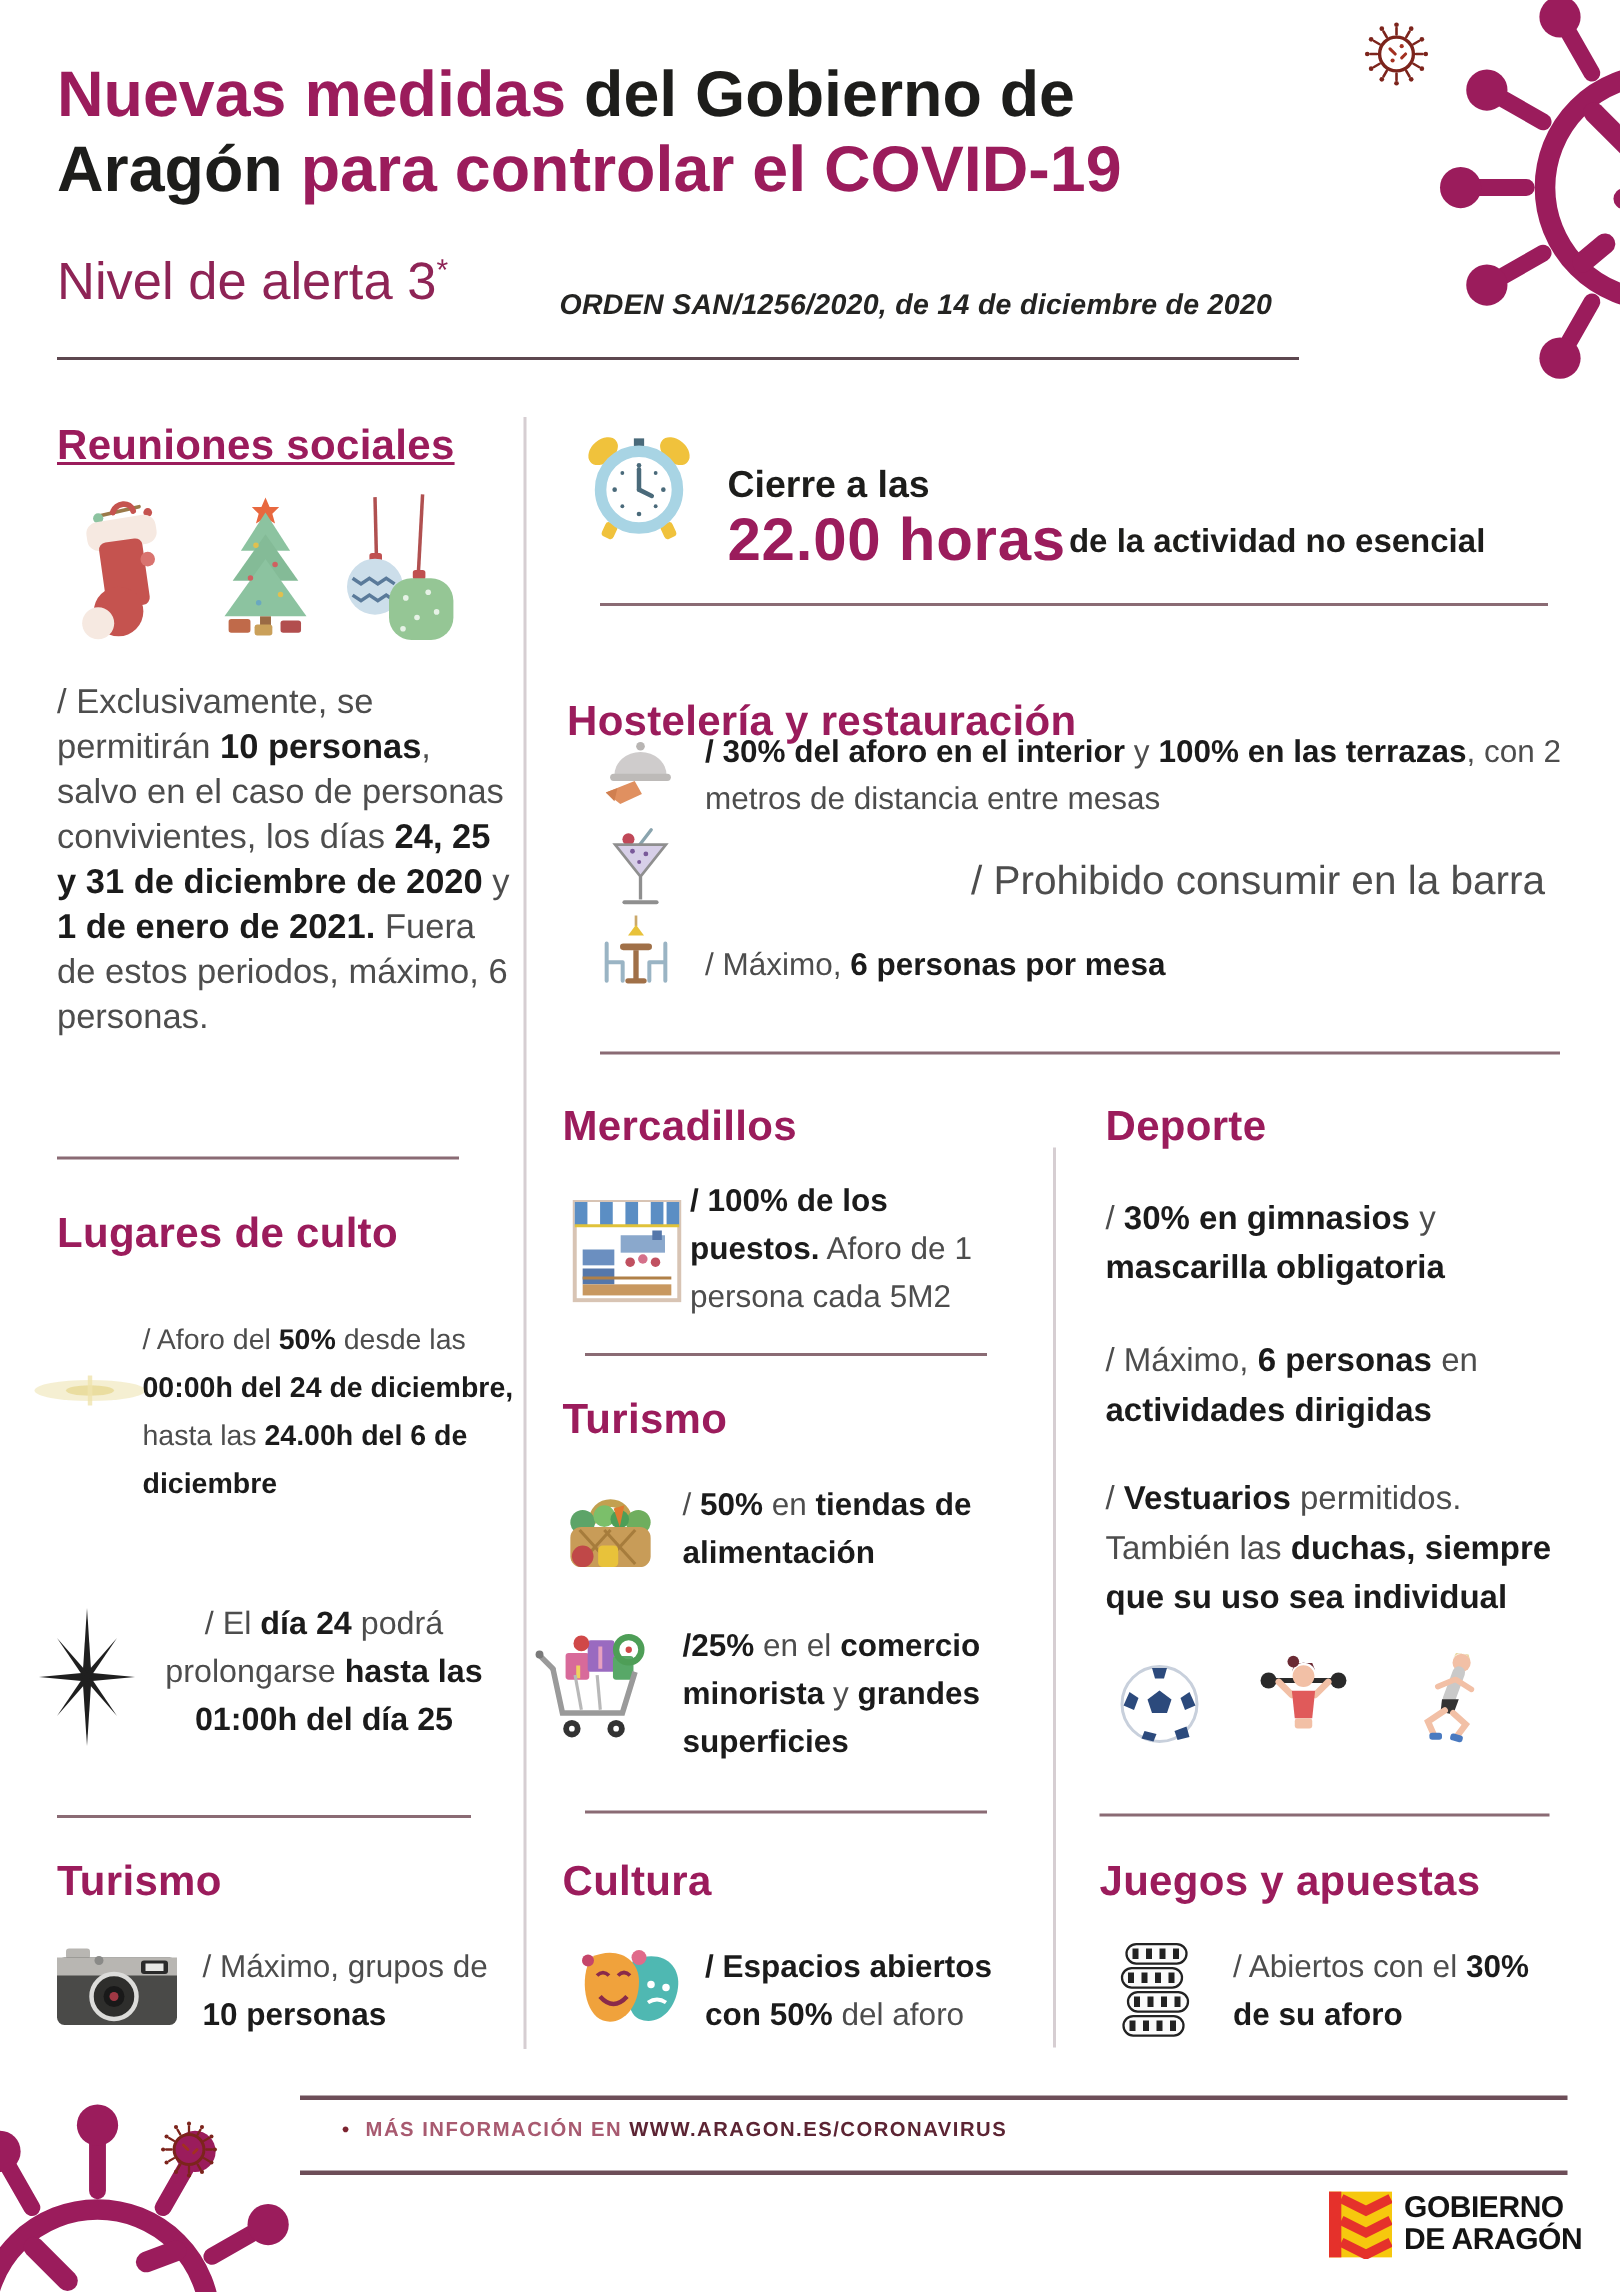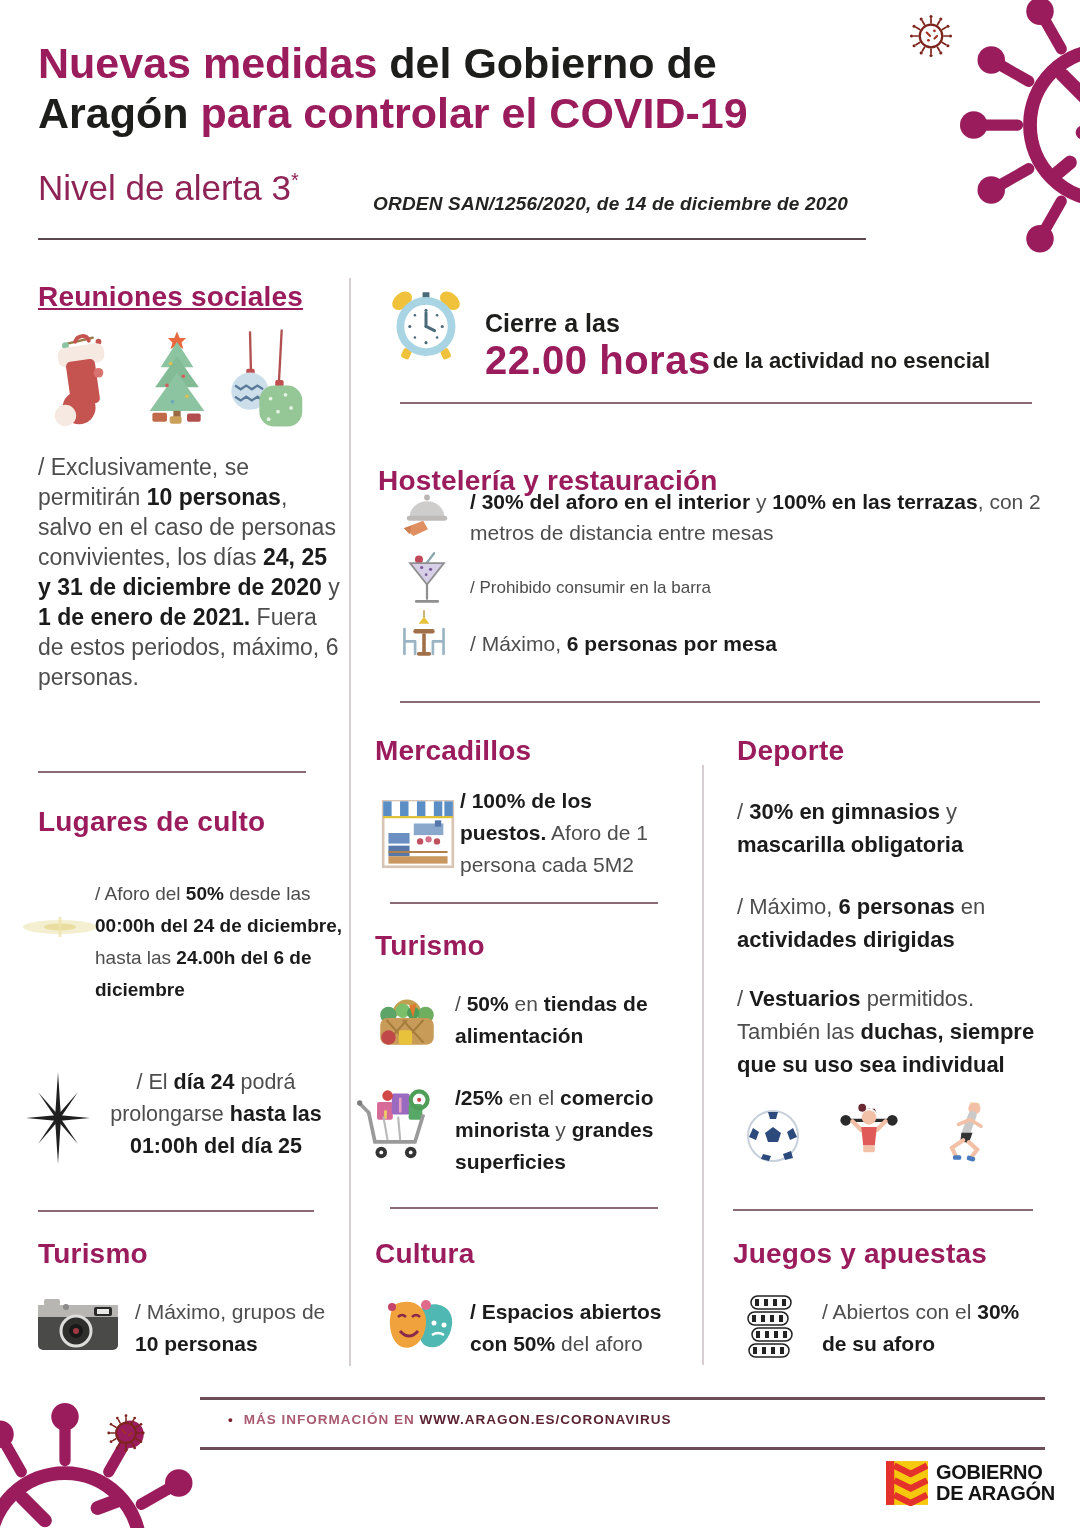--- a/index.html
+++ b/index.html
@@ -303,21 +303,21 @@
   <svg class="abs" style="left:402px;top:550px;width:50px;height:60px;" viewBox="0 0 56 64">
     <line x1="36" y1="2" x2="26" y2="15" stroke="#8aa4ae" stroke-width="2.5" stroke-linecap="round"></line>
     <circle cx="19" cy="9" r="4.5" fill="#c04858"></circle>
     <polygon points="9,13 47,13 28,37" fill="#d7cfe8" stroke="#8f8f8f" stroke-width="2"></polygon>
     <circle cx="22" cy="18" r="1.8" fill="#7a5a9a"></circle>
       <circle cx="32" cy="20" r="1.8" fill="#7a5a9a"></circle>
       <circle cx="27" cy="26" r="1.5" fill="#7a5a9a"></circle>
     <line x1="28" y1="37" x2="28" y2="54" stroke="#8f8f8f" stroke-width="2.5"></line>
     <line x1="16" y1="56" x2="40" y2="56" stroke="#8f8f8f" stroke-width="3" stroke-linecap="round"></line>
   </svg>
-  <div class="abs txt" style="left:470px;top:572px;width:560px;font-size:17px;line-height:31px;"><span>/ Prohibido consumir en la barra</span></div>
+  <div class="abs txt" style="left:470px;top:572px;width:560px;font-size:27px;line-height:31px;text-align:right;"><span>/ Prohibido consumir en la barra</span></div>
 
   <svg class="abs" style="left:392px;top:608px;width:64px;height:58px;" viewBox="0 0 72 62">
     <line x1="36" y1="1" x2="36" y2="9" stroke="#caa86a" stroke-width="2"></line>
     <polygon points="30,16 42,16 36,8" fill="#e8c23a"></polygon>
     <rect x="24" y="22" width="24" height="5" rx="2.5" fill="#a07048"></rect>
     <rect x="34" y="27" width="4" height="22" fill="#a07048"></rect>
     <rect x="28" y="48" width="16" height="4" rx="2" fill="#a07048"></rect>
     <g stroke="#9ab4c4" stroke-width="3" stroke-linecap="round" fill="none">
       <path d="M14,22 L14,50 M14,36 L26,36 M26,36 L26,50"></path>
       <path d="M58,22 L58,50 M58,36 L46,36 M46,36 L46,50"></path>

